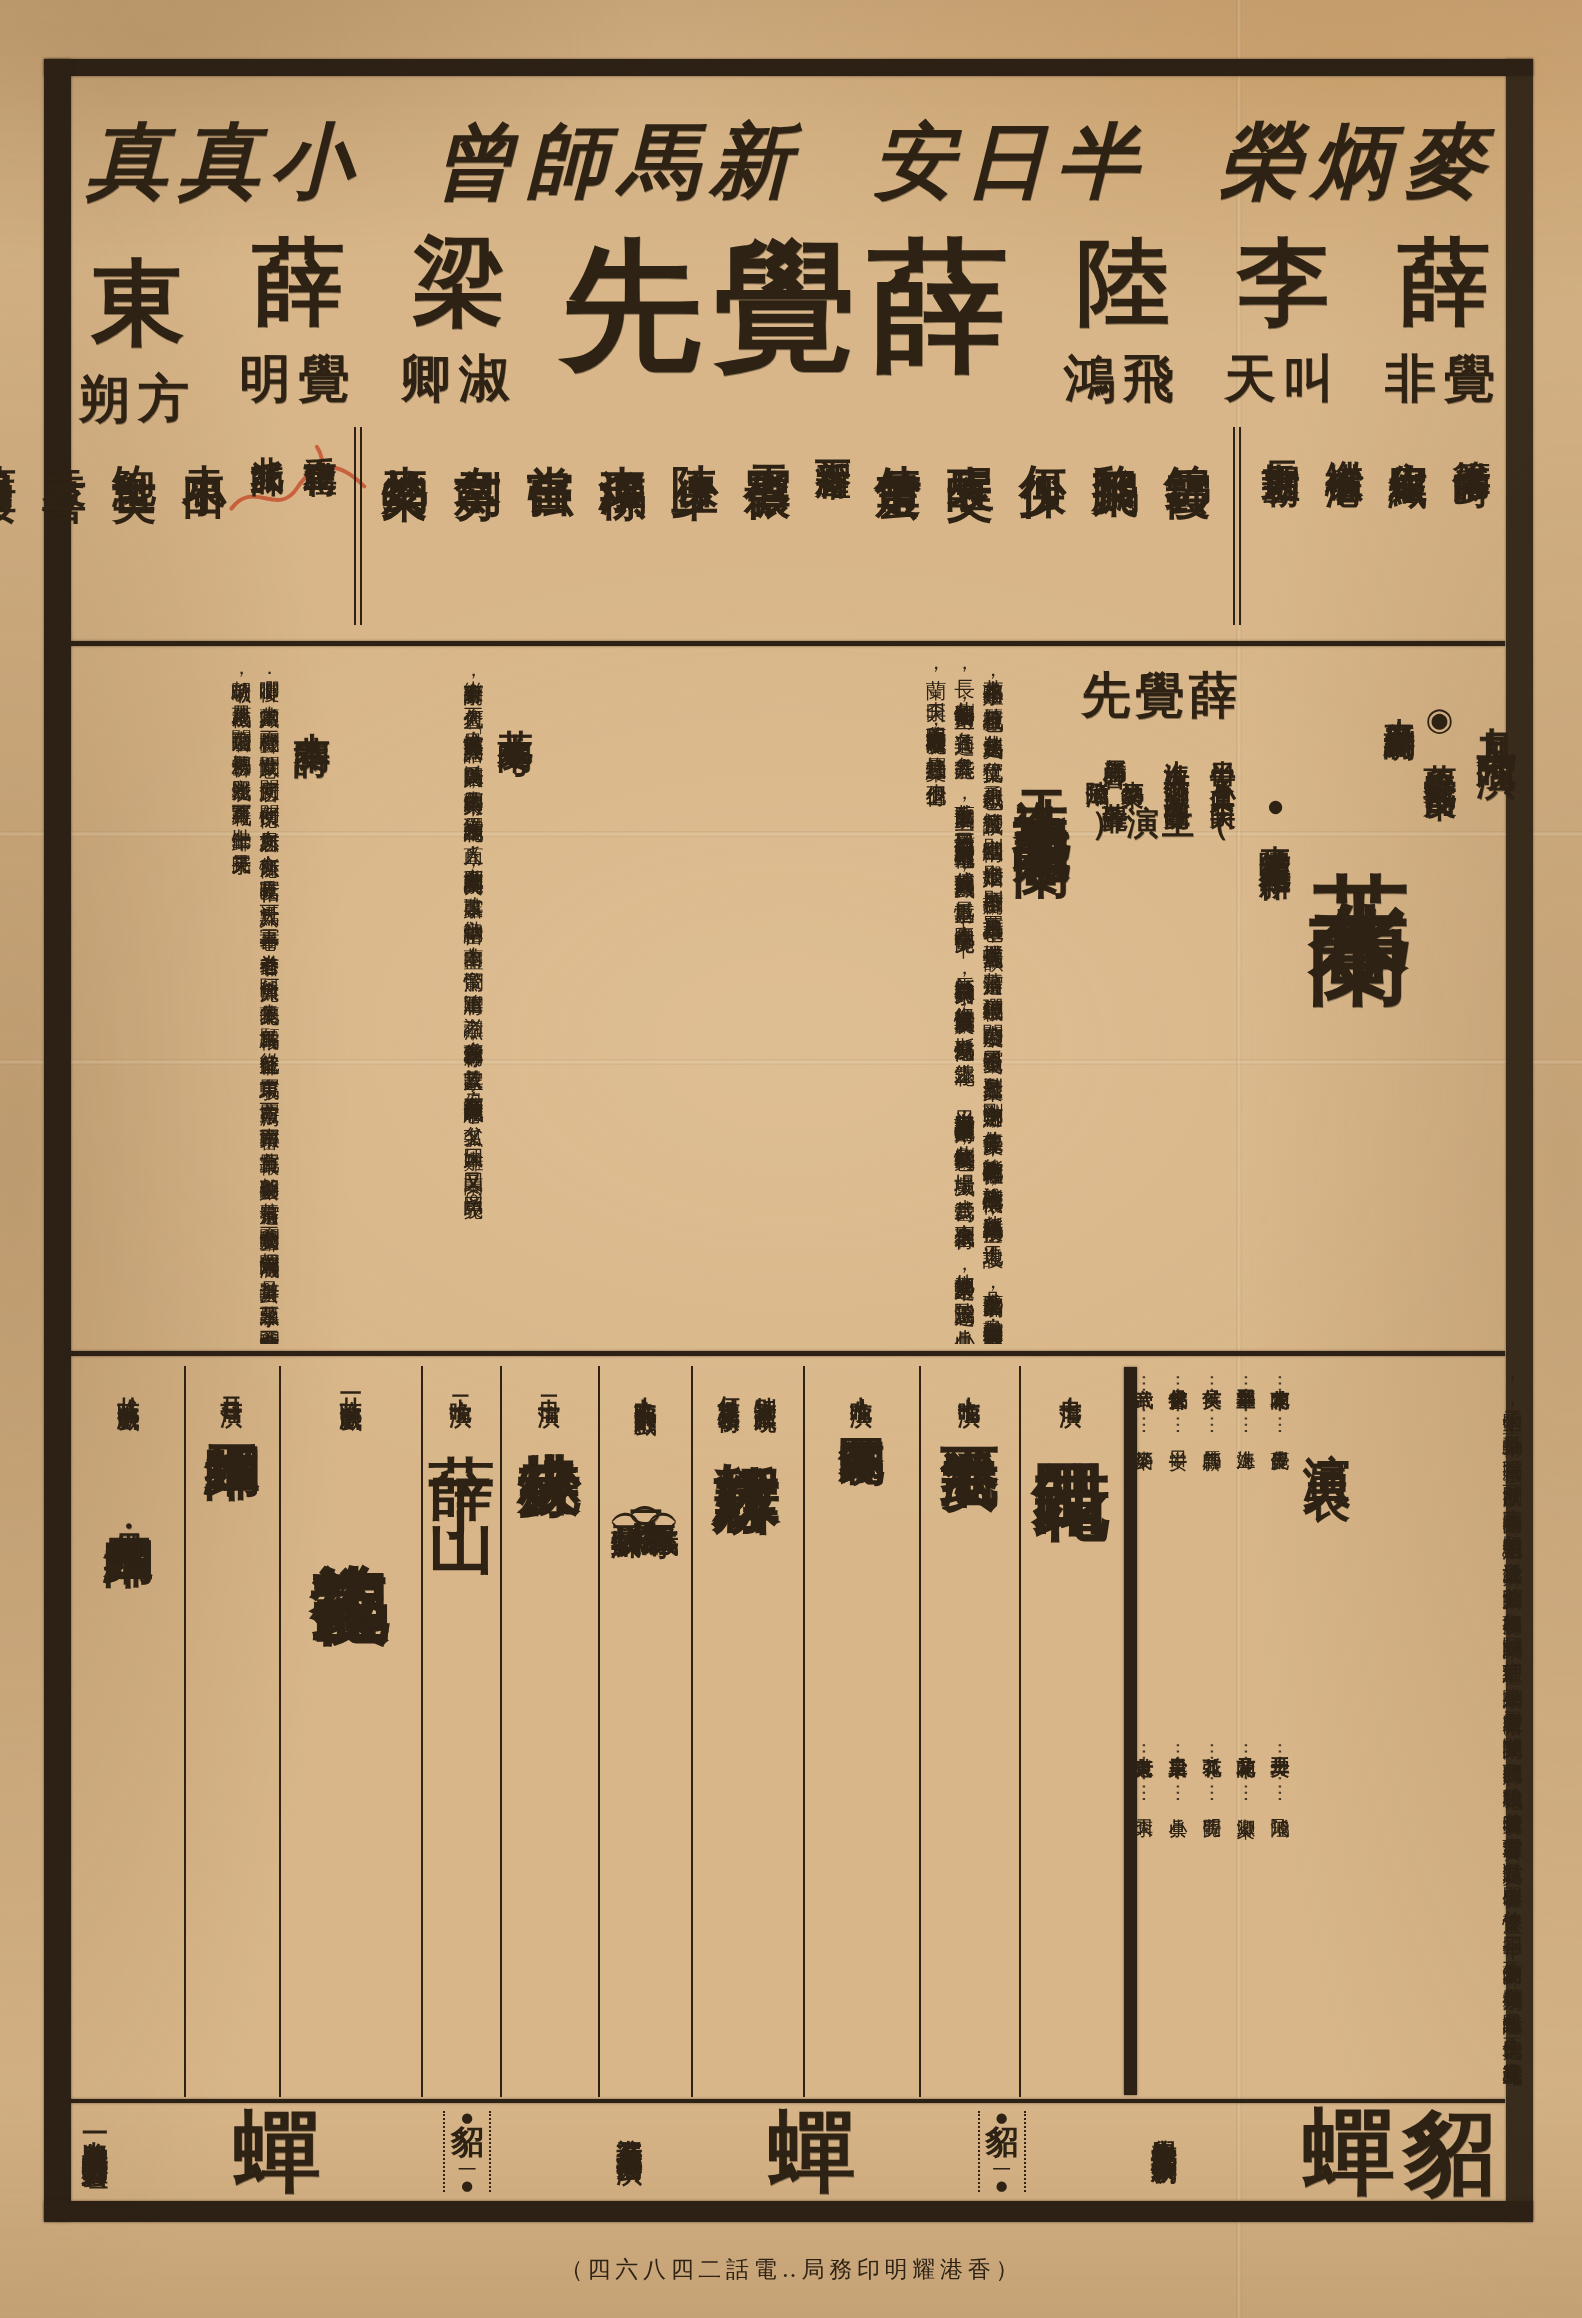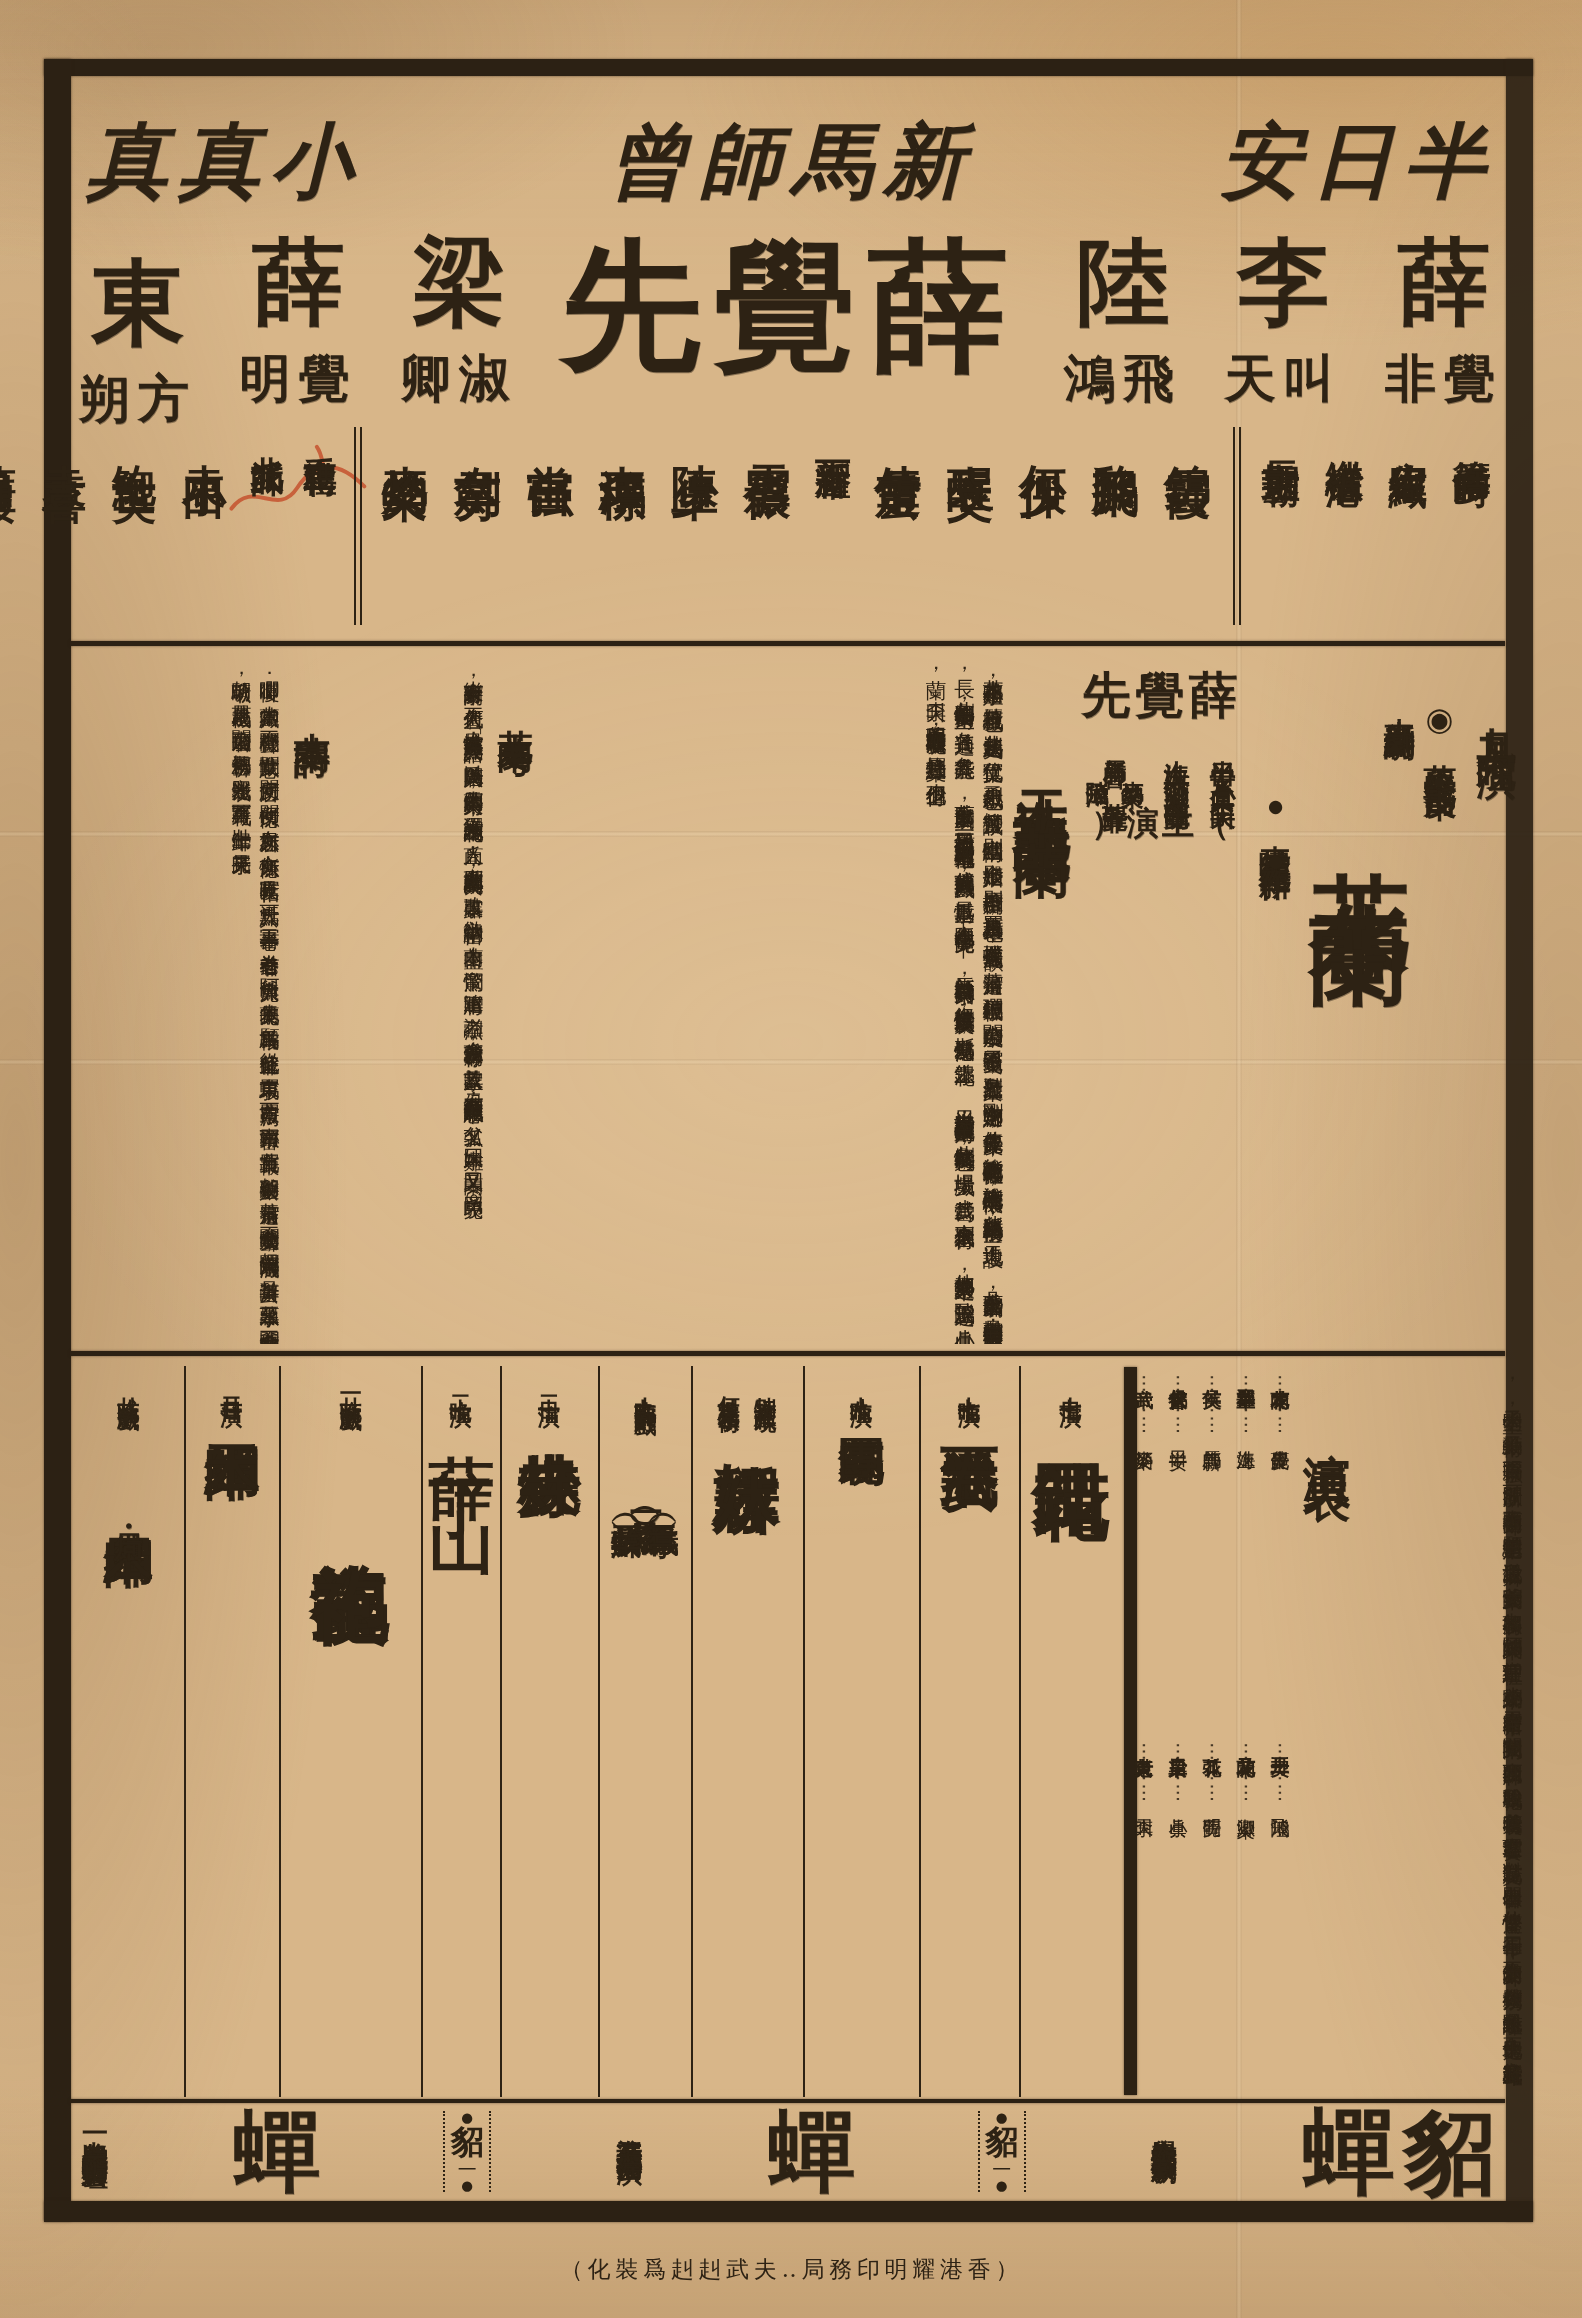--- a/index.html
+++ b/index.html
@@ -117,20 +117,21 @@
 <div class="abs ink" style="left:70px;top:1351px;width:1435px;height:4.7px"></div>
 <div class="abs ink" style="left:70px;top:2099px;width:1435px;height:4px"></div>
 
 <div class="abs ink" style="left:1124px;top:1367px;width:12.7px;height:728px"></div>
 
 <svg id="red-mark" viewBox="0 0 210 120">
   <path d="M12 98 C 40 60, 70 110, 95 72 S 150 40, 180 70 M120 20 c 10 14, 4 30, 18 36" stroke="#c03a18" stroke-width="5" fill="none" stroke-linecap="round" opacity=".8"></path>
 </svg>
 
 <div id="row1" class="abs rtl-row">
+  <span class="n1 b">榮炳麥</span>
   <span class="n1 b">安日半</span>
   <span class="n1 b">曾師馬新</span>
   <span class="n1 b">真真小</span>
 </div>
 
 <div id="row2" class="abs rtl-row">
   <div class="star-side">
     <span class="big b">薛</span>
     <span class="rest b">非覺</span>
   </div>
@@ -334,14 +335,14 @@
   <div class="badge">
     <span class="b-dot">●</span>
     <span class="b-char">貂</span>
     <span class="b-bar">一</span>
     <span class="b-dot">●</span>
   </div>
   <div class="big-cicada b">蟬</div>
   <div class="tagline">一出將與電影貂蟬共垂不朽於藝壇！</div>
 </div>
 
-<div id="imprint" class="abs" style="left:0;top:2254px;width:1583px;text-align:center">（化裝爲赳赳武夫‥局務印明耀港香）</div>
+<div id="imprint" class="abs" style="left:0;top:2254px;width:1583px;text-align:center">（四六八四二話電‥局務印明耀港香）</div>
 
 
 </body></html>

